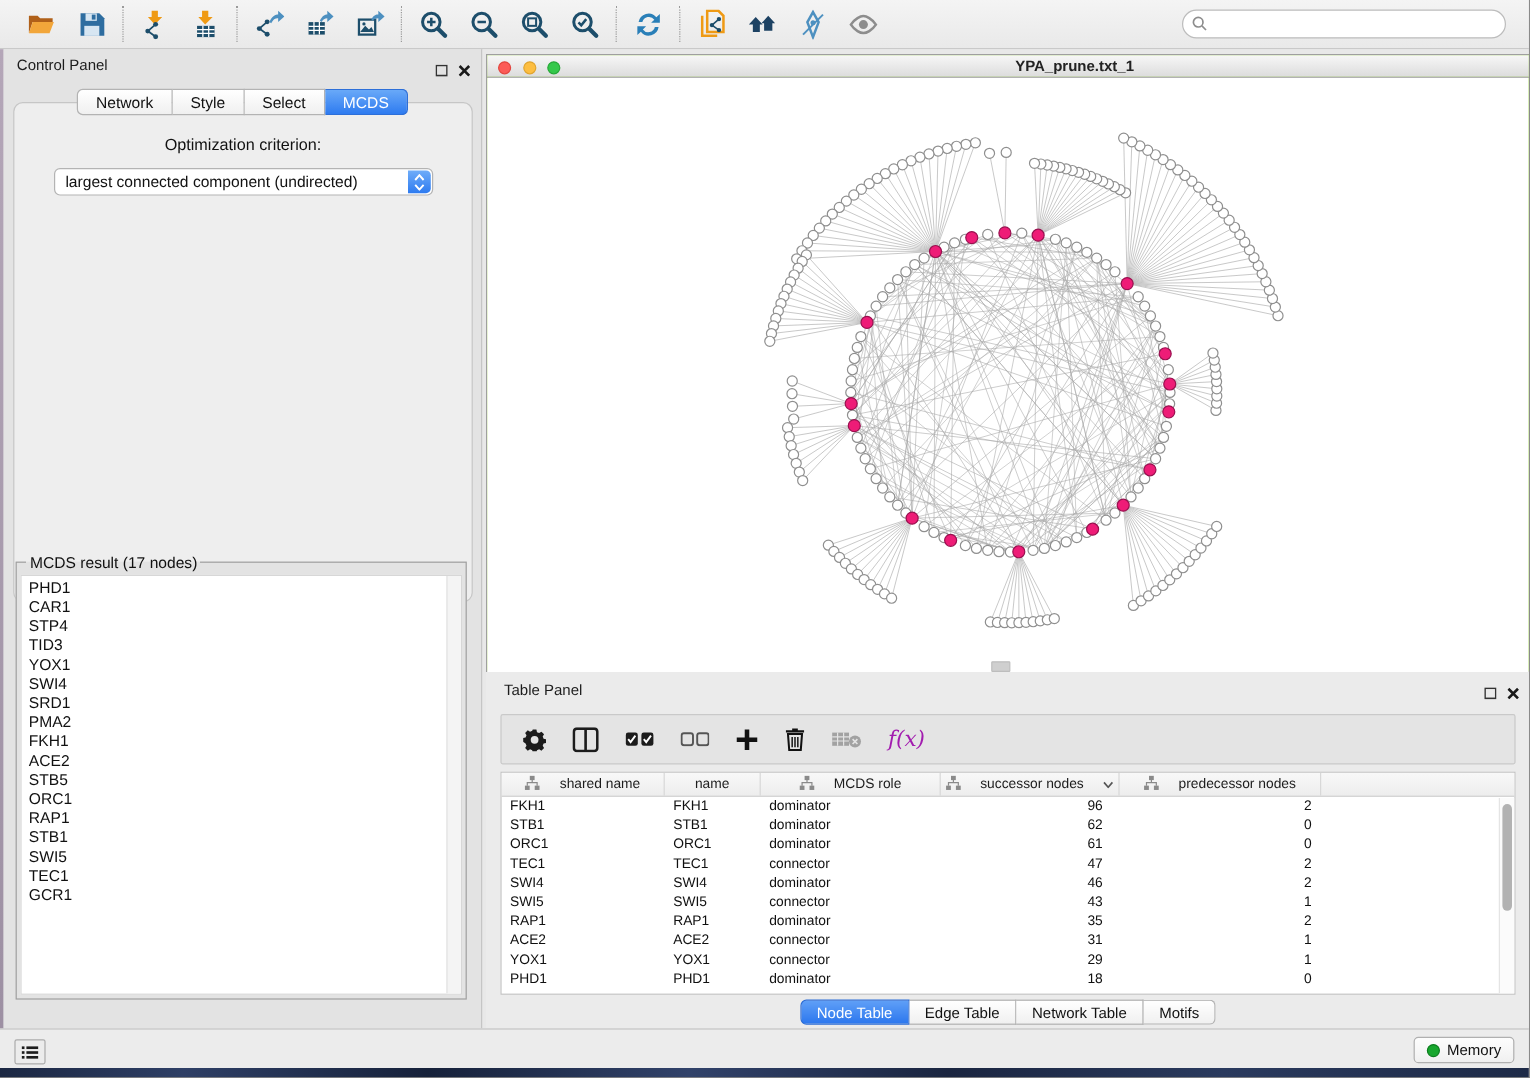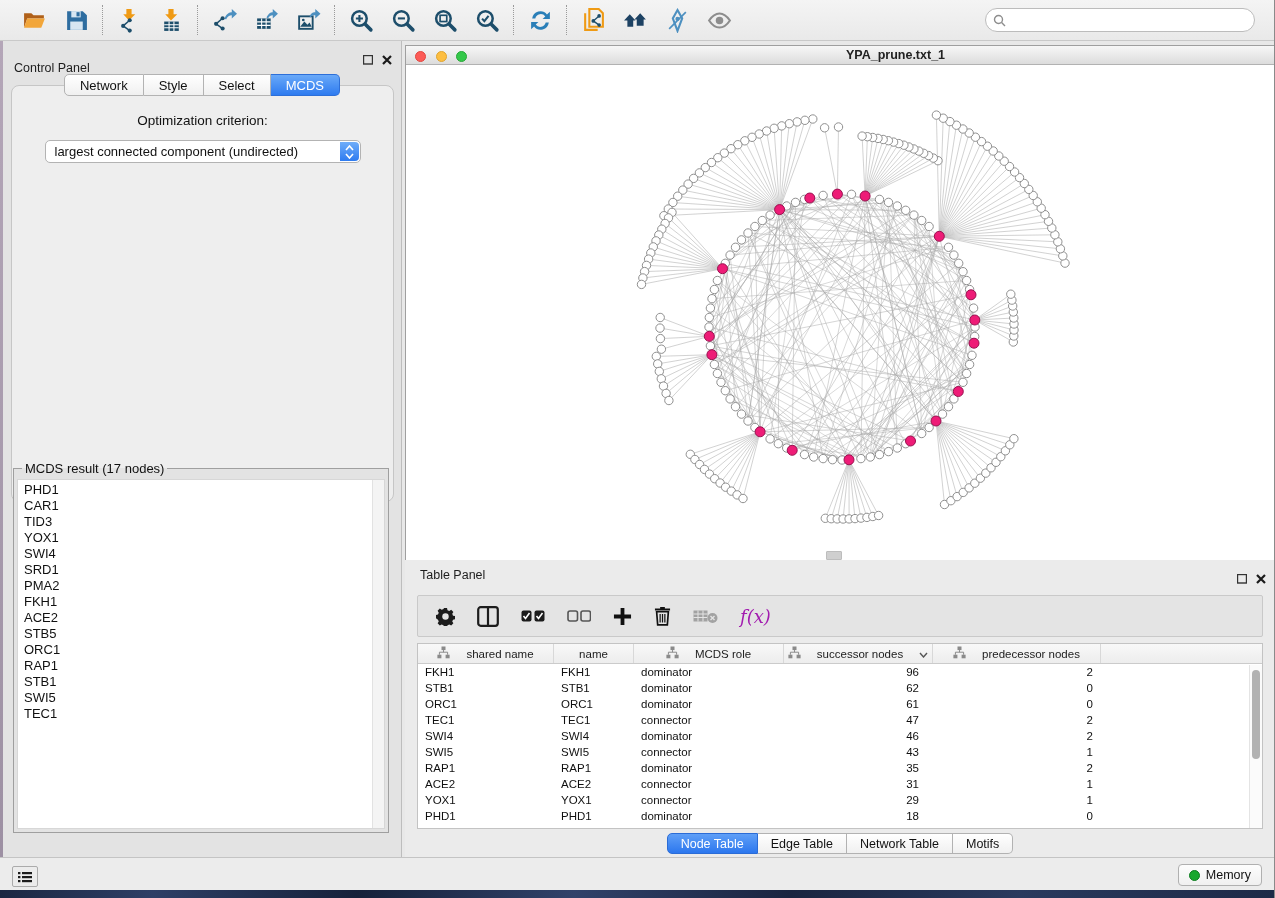--- a/index.html
+++ b/index.html
@@ -28,21 +28,21 @@
   }
   .search-glass { position:absolute; left:8px; top:5px; }
   
   .edge-left { position:absolute; left:0; top:41px; width:3px; height:849px;
     background:linear-gradient(#b4a6b8,#9c8fa2); }
   .control-panel {
     position:absolute; left:3px; top:41px; width:399px; height:816px;
     background:#e3e3e3; border-right:1px solid #bdbdbd;
   }
   .panel-title-row { position:absolute; left:0; top:6px; width:100%; height:18px; }
-  .panel-title { position:absolute; left:11px; top:14px; font-size:12.5px; color:#1d1d1d; }
+  .panel-title { position:absolute; left:11px; top:0; font-size:12.5px; color:#1d1d1d; }
   .panel-float { position:absolute; top:4px; cursor:pointer; }
   .panel-close { position:absolute; top:4px; cursor:pointer; }
   .cp-tabs { position:absolute; left:0; top:33px; width:100%; display:flex; justify-content:center; z-index:2; }
   .cp-tab {
     height:22px; padding:0 15px; display:flex; align-items:center; font-size:13px; color:#111;
     background:linear-gradient(#ffffff,#f0f0f0); border:1px solid #b3b3b3; border-left:none; cursor:pointer;
   }
   .cp-tab:first-child { border-left:1px solid #b3b3b3; border-radius:5px 0 0 5px; }
   .cp-tab:last-child { border-radius:0 5px 5px 0; }
   .cp-tab.active { background:linear-gradient(#69a9f8,#2e7bf0); color:#fff; border-color:#2d6fd8; }
@@ -348,33 +348,35 @@
             </svg>
         </span>
       </div>
     </div>
     <fieldset class="mcds-fieldset">
       <legend>MCDS result (17 nodes)</legend>
       <div class="mcds-list" id="mcds-list">
         <div class="mcds-scroll"></div>
       <div class="mcds-item">PHD1</div>
           <div class="mcds-item">CAR1</div>
+          <div class="mcds-item">STP4</div>
           <div class="mcds-item">TID3</div>
           <div class="mcds-item">YOX1</div>
           <div class="mcds-item">SWI4</div>
           <div class="mcds-item">SRD1</div>
           <div class="mcds-item">PMA2</div>
           <div class="mcds-item">FKH1</div>
           <div class="mcds-item">ACE2</div>
           <div class="mcds-item">STB5</div>
           <div class="mcds-item">ORC1</div>
           <div class="mcds-item">RAP1</div>
           <div class="mcds-item">STB1</div>
           <div class="mcds-item">SWI5</div>
           <div class="mcds-item">TEC1</div>
+          <div class="mcds-item">GCR1</div>
         </div>
     </fieldset>
   </div>
 
   <div class="right-bg"></div>
 
   <div class="net-window">
     <div class="net-titlebar">
       <span class="traffic t-red"></span>
       <span class="traffic t-yellow"></span>

